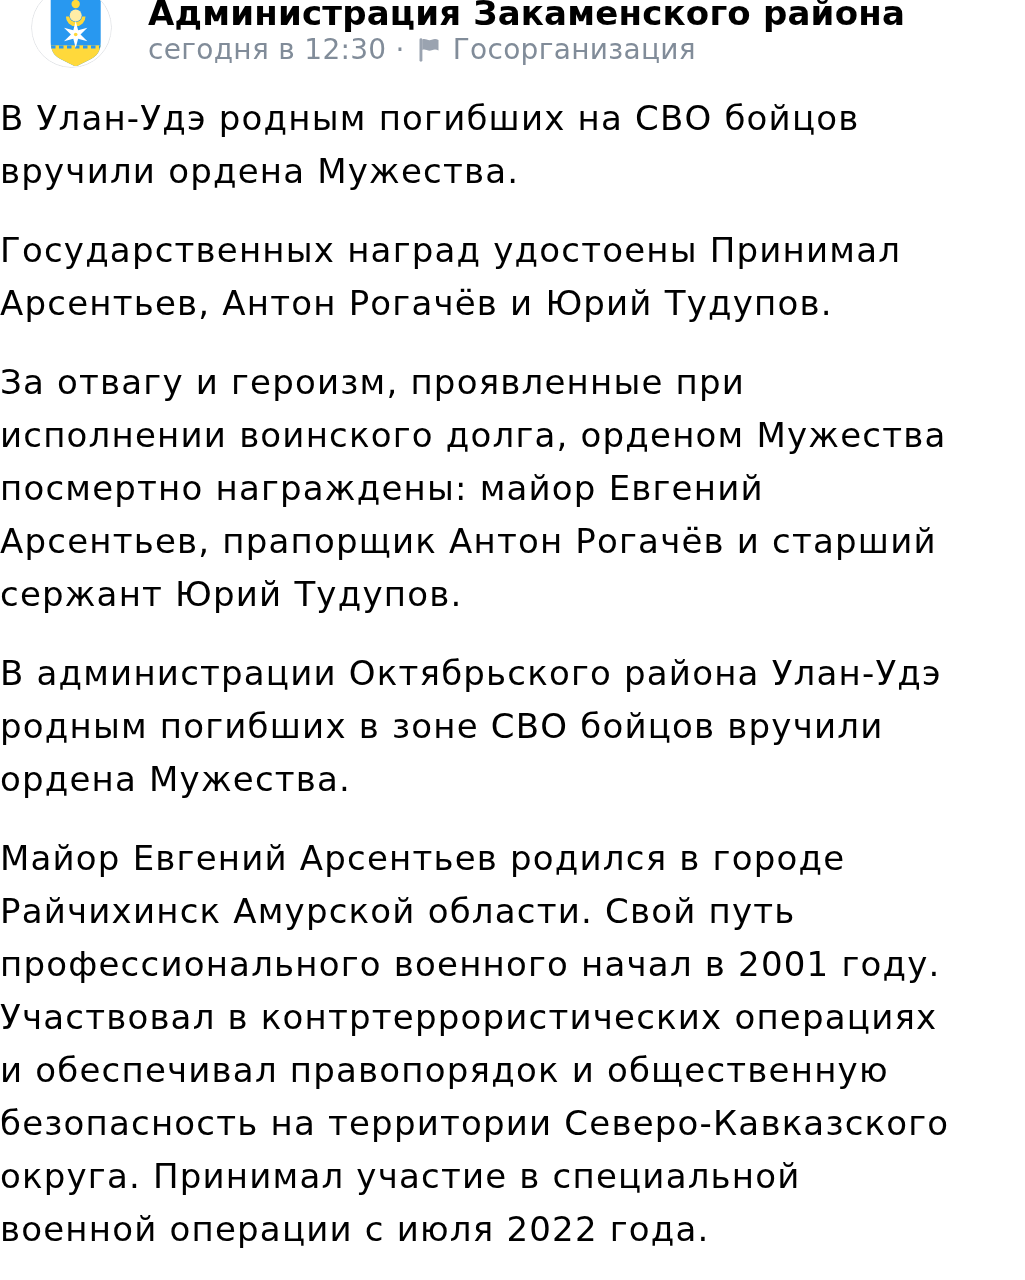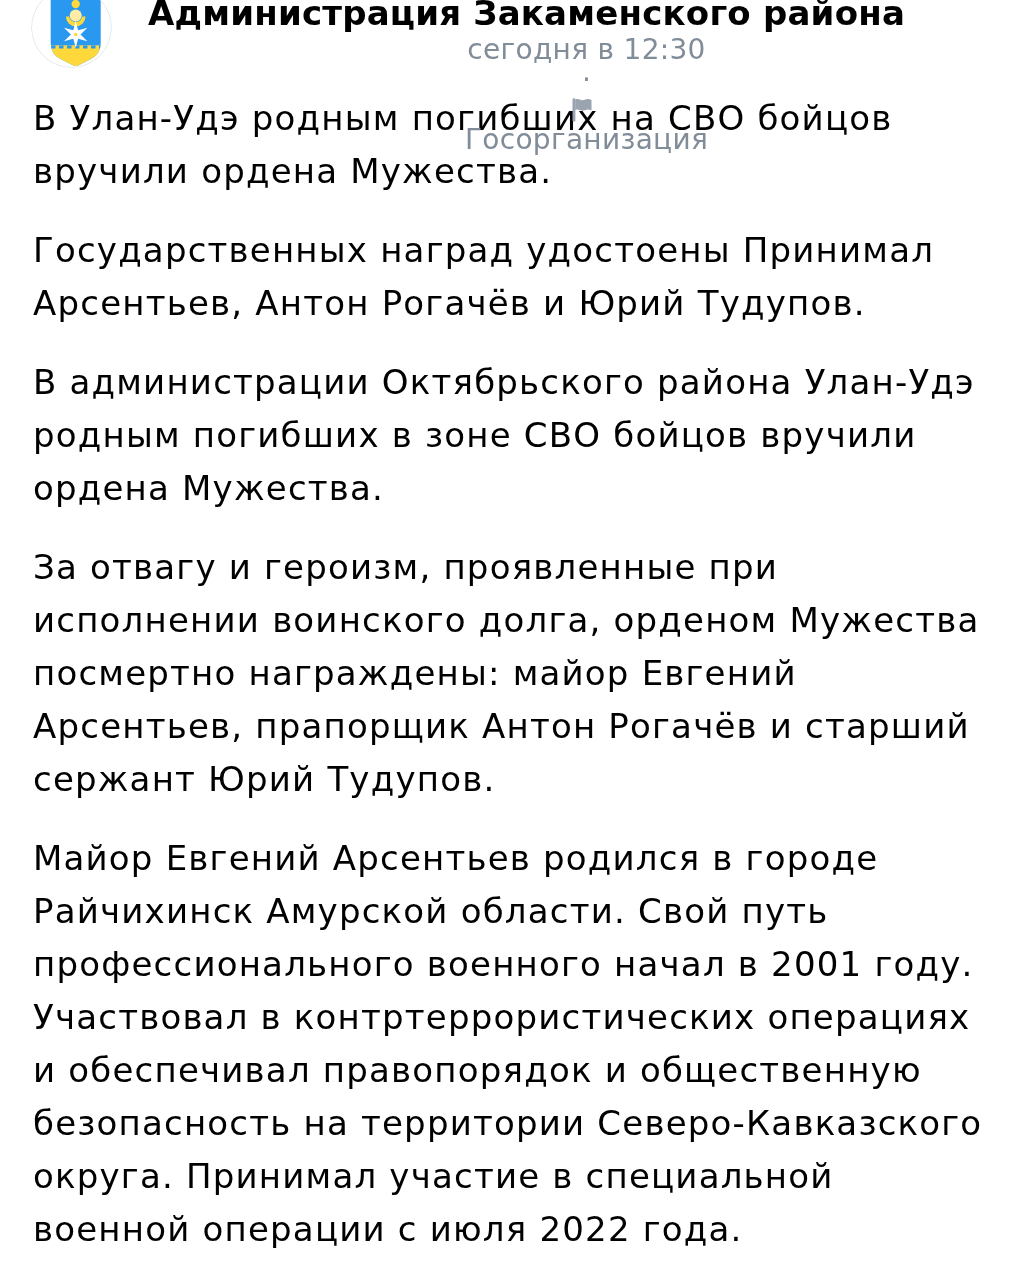--- a/index.html
+++ b/index.html
@@ -43,29 +43,28 @@
   .post-meta {
     margin-top: 5px;
     height: 30px;
     display: flex;
     align-items: center;
     font-size: 28px;
     line-height: 30px;
     letter-spacing: 0.3px;
     color: #818c99;
     white-space: nowrap;
-    flex-direction: column;
   }
   .post-meta .timestamp { cursor: pointer; }
   .post-meta .dot-separator { margin: 0 9px; }
   .flag-icon { width: 30px; height: 30px; margin-right: 9px; display: inline-block; }
   .gov-badge { cursor: pointer; }
 
   
-  .post-text { padding-left: 33px; }
+  .post-text { }
   .post-text p {
     width: 950px;
     margin: 0 0 26px 0;
     font-size: 34px;
     line-height: 53px;
     letter-spacing: 1.2px;
     color: #000000;
   }
 </style>
 </head>
@@ -121,16 +120,16 @@
         </svg>
       </span>
       <span class="gov-badge">Госорганизация</span>
     </div>
   </div>
 </div>
 
 <div class="post-text">
   <p>В Улан-Удэ родным погибших на СВО бойцов вручили ордена Мужества.</p>
   <p>Государственных наград удостоены Принимал Арсентьев, Антон Рогачёв и Юрий Тудупов.</p>
+  <p>За отвагу и героизм, проявленные при исполнении воинского долга, орденом Мужества посмертно награждены: майор Евгений Арсентьев, прапорщик Антон Рогачёв и старший сержант Юрий Тудупов.</p>
   <p>В администрации Октябрьского района Улан-Удэ родным погибших в зоне СВО бойцов вручили ордена Мужества.</p>
-  <p>За отвагу и героизм, проявленные при исполнении воинского долга, орденом Мужества посмертно награждены: майор Евгений Арсентьев, прапорщик Антон Рогачёв и старший сержант Юрий Тудупов.</p>
   <p>Майор Евгений Арсентьев родился в городе Райчихинск Амурской области. Свой путь профессионального военного начал в 2001 году. Участвовал в контртеррористических операциях и обеспечивал правопорядок и общественную безопасность на территории Северо-Кавказского округа. Принимал участие в специальной военной операции с июля 2022 года.</p>
 </div>
 
 </body></html>

